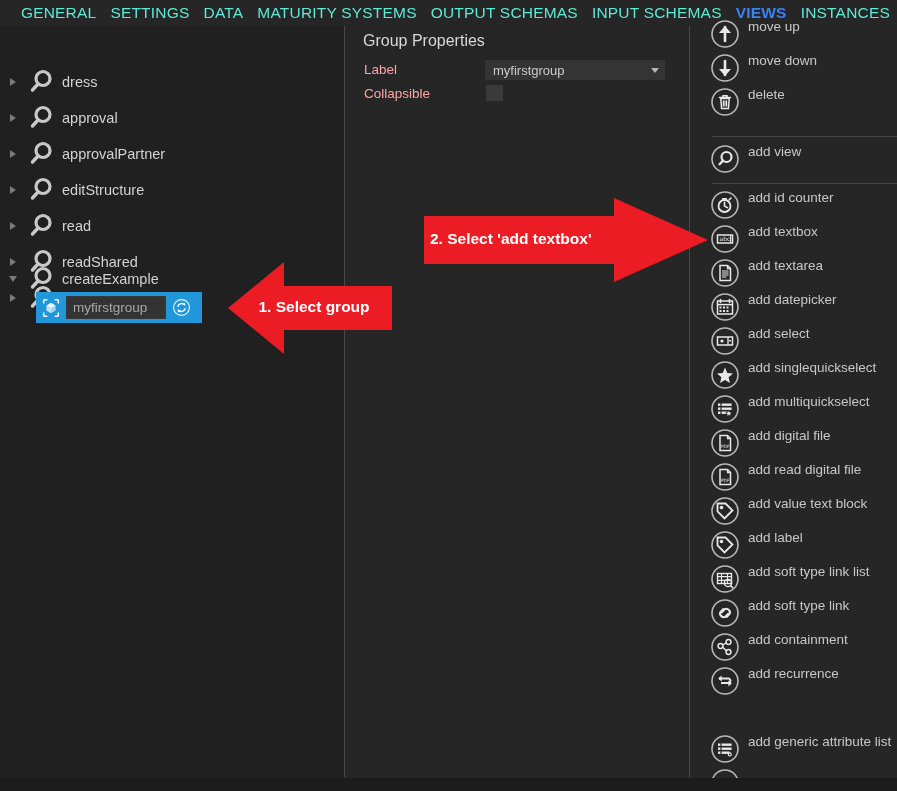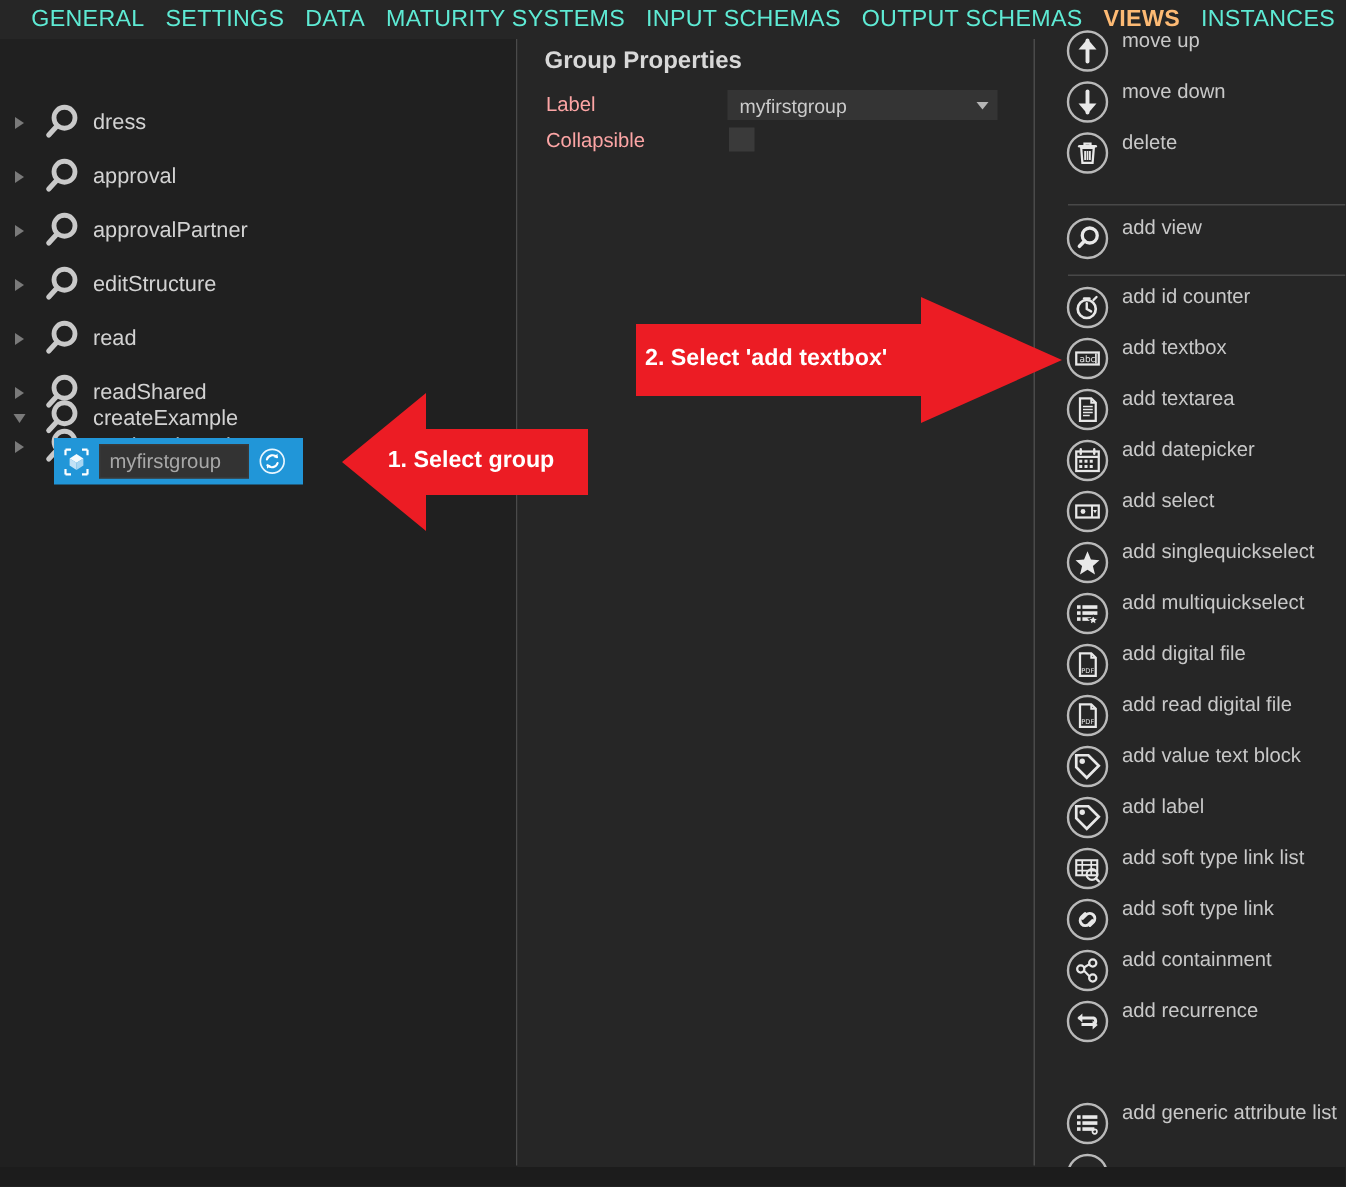--- a/index.html
+++ b/index.html
@@ -18,21 +18,21 @@
     display: flex; align-items: center; justify-content: flex-end;
     padding-right: 0px;
     white-space: nowrap;
     overflow: hidden;
   }
   .navtab {
     font-size: 15.5px; letter-spacing: .2px;
     color: #5eead4; padding: 0 7px; line-height: 26px;
     cursor: default;
   }
-  .navtab.active { color: #fdba74; font-weight: bold; }
+  .navtab.active { color: #3b82f6; font-weight: bold; }
 
   
   #left-panel {
     position: absolute; left: 0; top: 26px; width: 345px; height: 752px;
     background: #202020;
   }
   #divider-left {
     position: absolute; left: 344px; top: 26px; width: 1px; height: 751px;
     background: #4a4a4a;
   }
@@ -88,21 +88,21 @@
     width: 100px; height: 23px; background: #333333; border: 1px solid #3a3a3a;
     color: #a8a8a8; font-size: 13.5px; font-family: "Liberation Sans", sans-serif;
     padding: 0 6px; outline: none;
   }
   #group-refresh { width: 30px; height: 31px; flex: 0 0 30px;
     display:flex; align-items:center; justify-content:center; }
 
   
   #props-title {
     position: absolute; left: 363px; top: 32px;
-    font-size: 16px; font-weight: bold; color: #d8d8d8;
+    font-size: 16px; font-weight: normal; color: #d8d8d8;
   }
   .prop-label {
     position: absolute; font-size: 13.5px; color: #fca5a5;
   }
   #prop-label-label { left: 364px; top: 62px; }
   #prop-collapsible-label { left: 364px; top: 86px; }
   #label-select {
     position: absolute; left: 485px; top: 60px; width: 180px; height: 20px;
     background: #343434;
     display: flex; align-items: center; justify-content: space-between;
@@ -141,22 +141,22 @@
 </head>
 <body>
 
 <div id="app">
 
   <div id="topnav">
     <div class="navtab">GENERAL</div>
     <div class="navtab">SETTINGS</div>
     <div class="navtab">DATA</div>
     <div class="navtab">MATURITY SYSTEMS</div>
+    <div class="navtab">OUTPUT SCHEMAS</div>
     <div class="navtab">INPUT SCHEMAS</div>
-    <div class="navtab">OUTPUT SCHEMAS</div>
     <div class="navtab active">VIEWS</div>
     <div class="navtab">INSTANCES</div>
   </div>
 
   <div id="left-panel"></div>
   <div id="divider-left"></div>
   <div id="mid-panel"></div>
   <div id="divider-right"></div>
   <div id="right-panel"></div>
 

